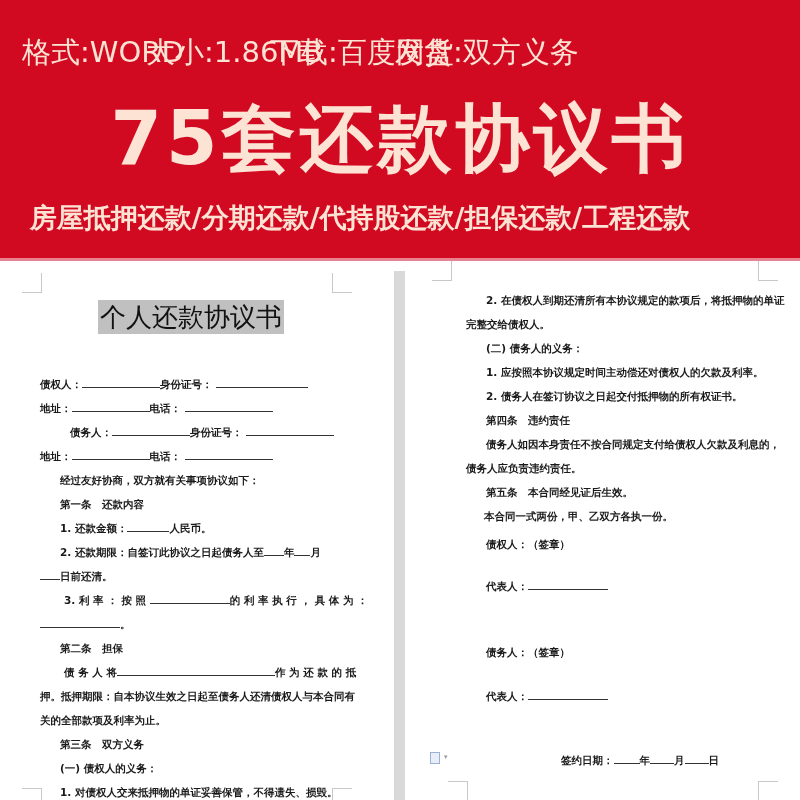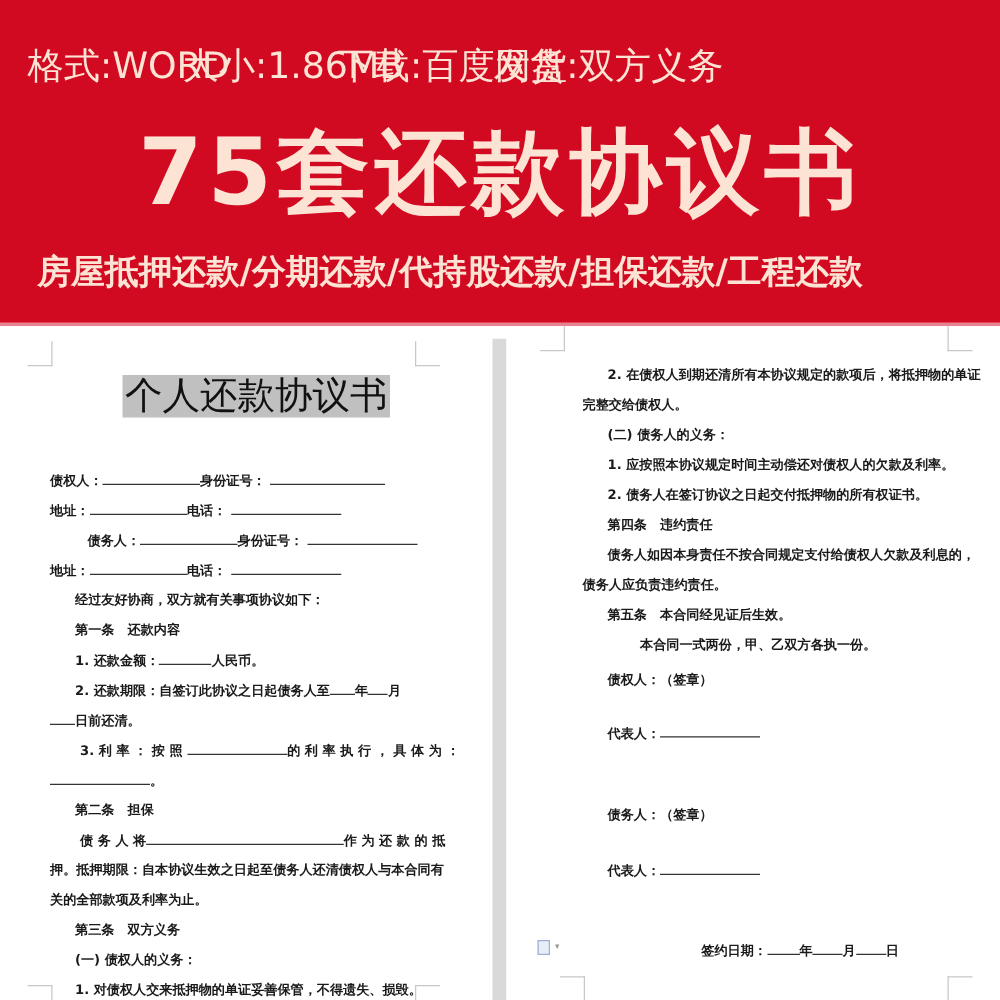--- a/index.html
+++ b/index.html
@@ -40,21 +40,21 @@
   .corner { position: absolute; width: 20px; height: 20px; border-color: #c8c8c8; border-style: solid; border-width: 0; }
   .corner.tl { border-right-width: 1px; border-bottom-width: 1px; }
   .corner.tr { border-left-width: 1px; border-bottom-width: 1px; }
   .corner.bl { border-right-width: 1px; border-top-width: 1px; }
   .corner.br { border-left-width: 1px; border-top-width: 1px; }
 
   .doc-title {
     position: absolute; left: 98px; top: 39px; height: 34px; padding: 0 2px;
     background: #c0c0c0; color: #111;
     font-family: "DejaVu Serif", "Liberation Serif", serif;
-    font-size: 30px; line-height: 34px; white-space: nowrap;
+    font-size: 26px; line-height: 34px; white-space: nowrap;
   }
 
   .line {
     position: absolute; white-space: nowrap;
     font-size: 10.5px; font-weight: bold; color: #1a1a1a; line-height: 14px;
   }
   .blank { display: inline-block; border-bottom: 1px solid #333; height: 11px; vertical-align: baseline; }
 
   .file-icon {
     position: absolute; left: 430px; top: 491px; width: 10px; height: 12px;
@@ -136,21 +136,21 @@
 
   <div class="line" style="left:486px; top:32px;">2. 在债权人到期还清所有本协议规定的款项后，将抵押物的单证</div>
   <div class="line" style="left:466px; top:56px;">完整交给债权人。</div>
   <div class="line" style="left:486px; top:80px;">(二) 债务人的义务：</div>
   <div class="line" style="left:486px; top:104px;">1. 应按照本协议规定时间主动偿还对债权人的欠款及利率。</div>
   <div class="line" style="left:486px; top:128px;">2. 债务人在签订协议之日起交付抵押物的所有权证书。</div>
   <div class="line" style="left:486px; top:152px;">第四条　违约责任</div>
   <div class="line" style="left:486px; top:176px;">债务人如因本身责任不按合同规定支付给债权人欠款及利息的，</div>
   <div class="line" style="left:466px; top:200px;">债务人应负责违约责任。</div>
   <div class="line" style="left:486px; top:224px;">第五条　本合同经见证后生效。</div>
-  <div class="line" style="left:512px; top:248px;">本合同一式两份，甲、乙双方各执一份。</div>
+  <div class="line" style="left:484px; top:248px;">本合同一式两份，甲、乙双方各执一份。</div>
 
   <div class="line" style="left:486px; top:276px;">债权人：（签章）</div>
   <div class="line" style="left:486px; top:318px;">
     <span>代表人：</span><span class="blank" style="width:80px"></span>
   </div>
   <div class="line" style="left:486px; top:384px;">债务人：（签章）</div>
   <div class="line" style="left:486px; top:428px;">
     <span>代表人：</span><span class="blank" style="width:80px"></span>
   </div>
 

